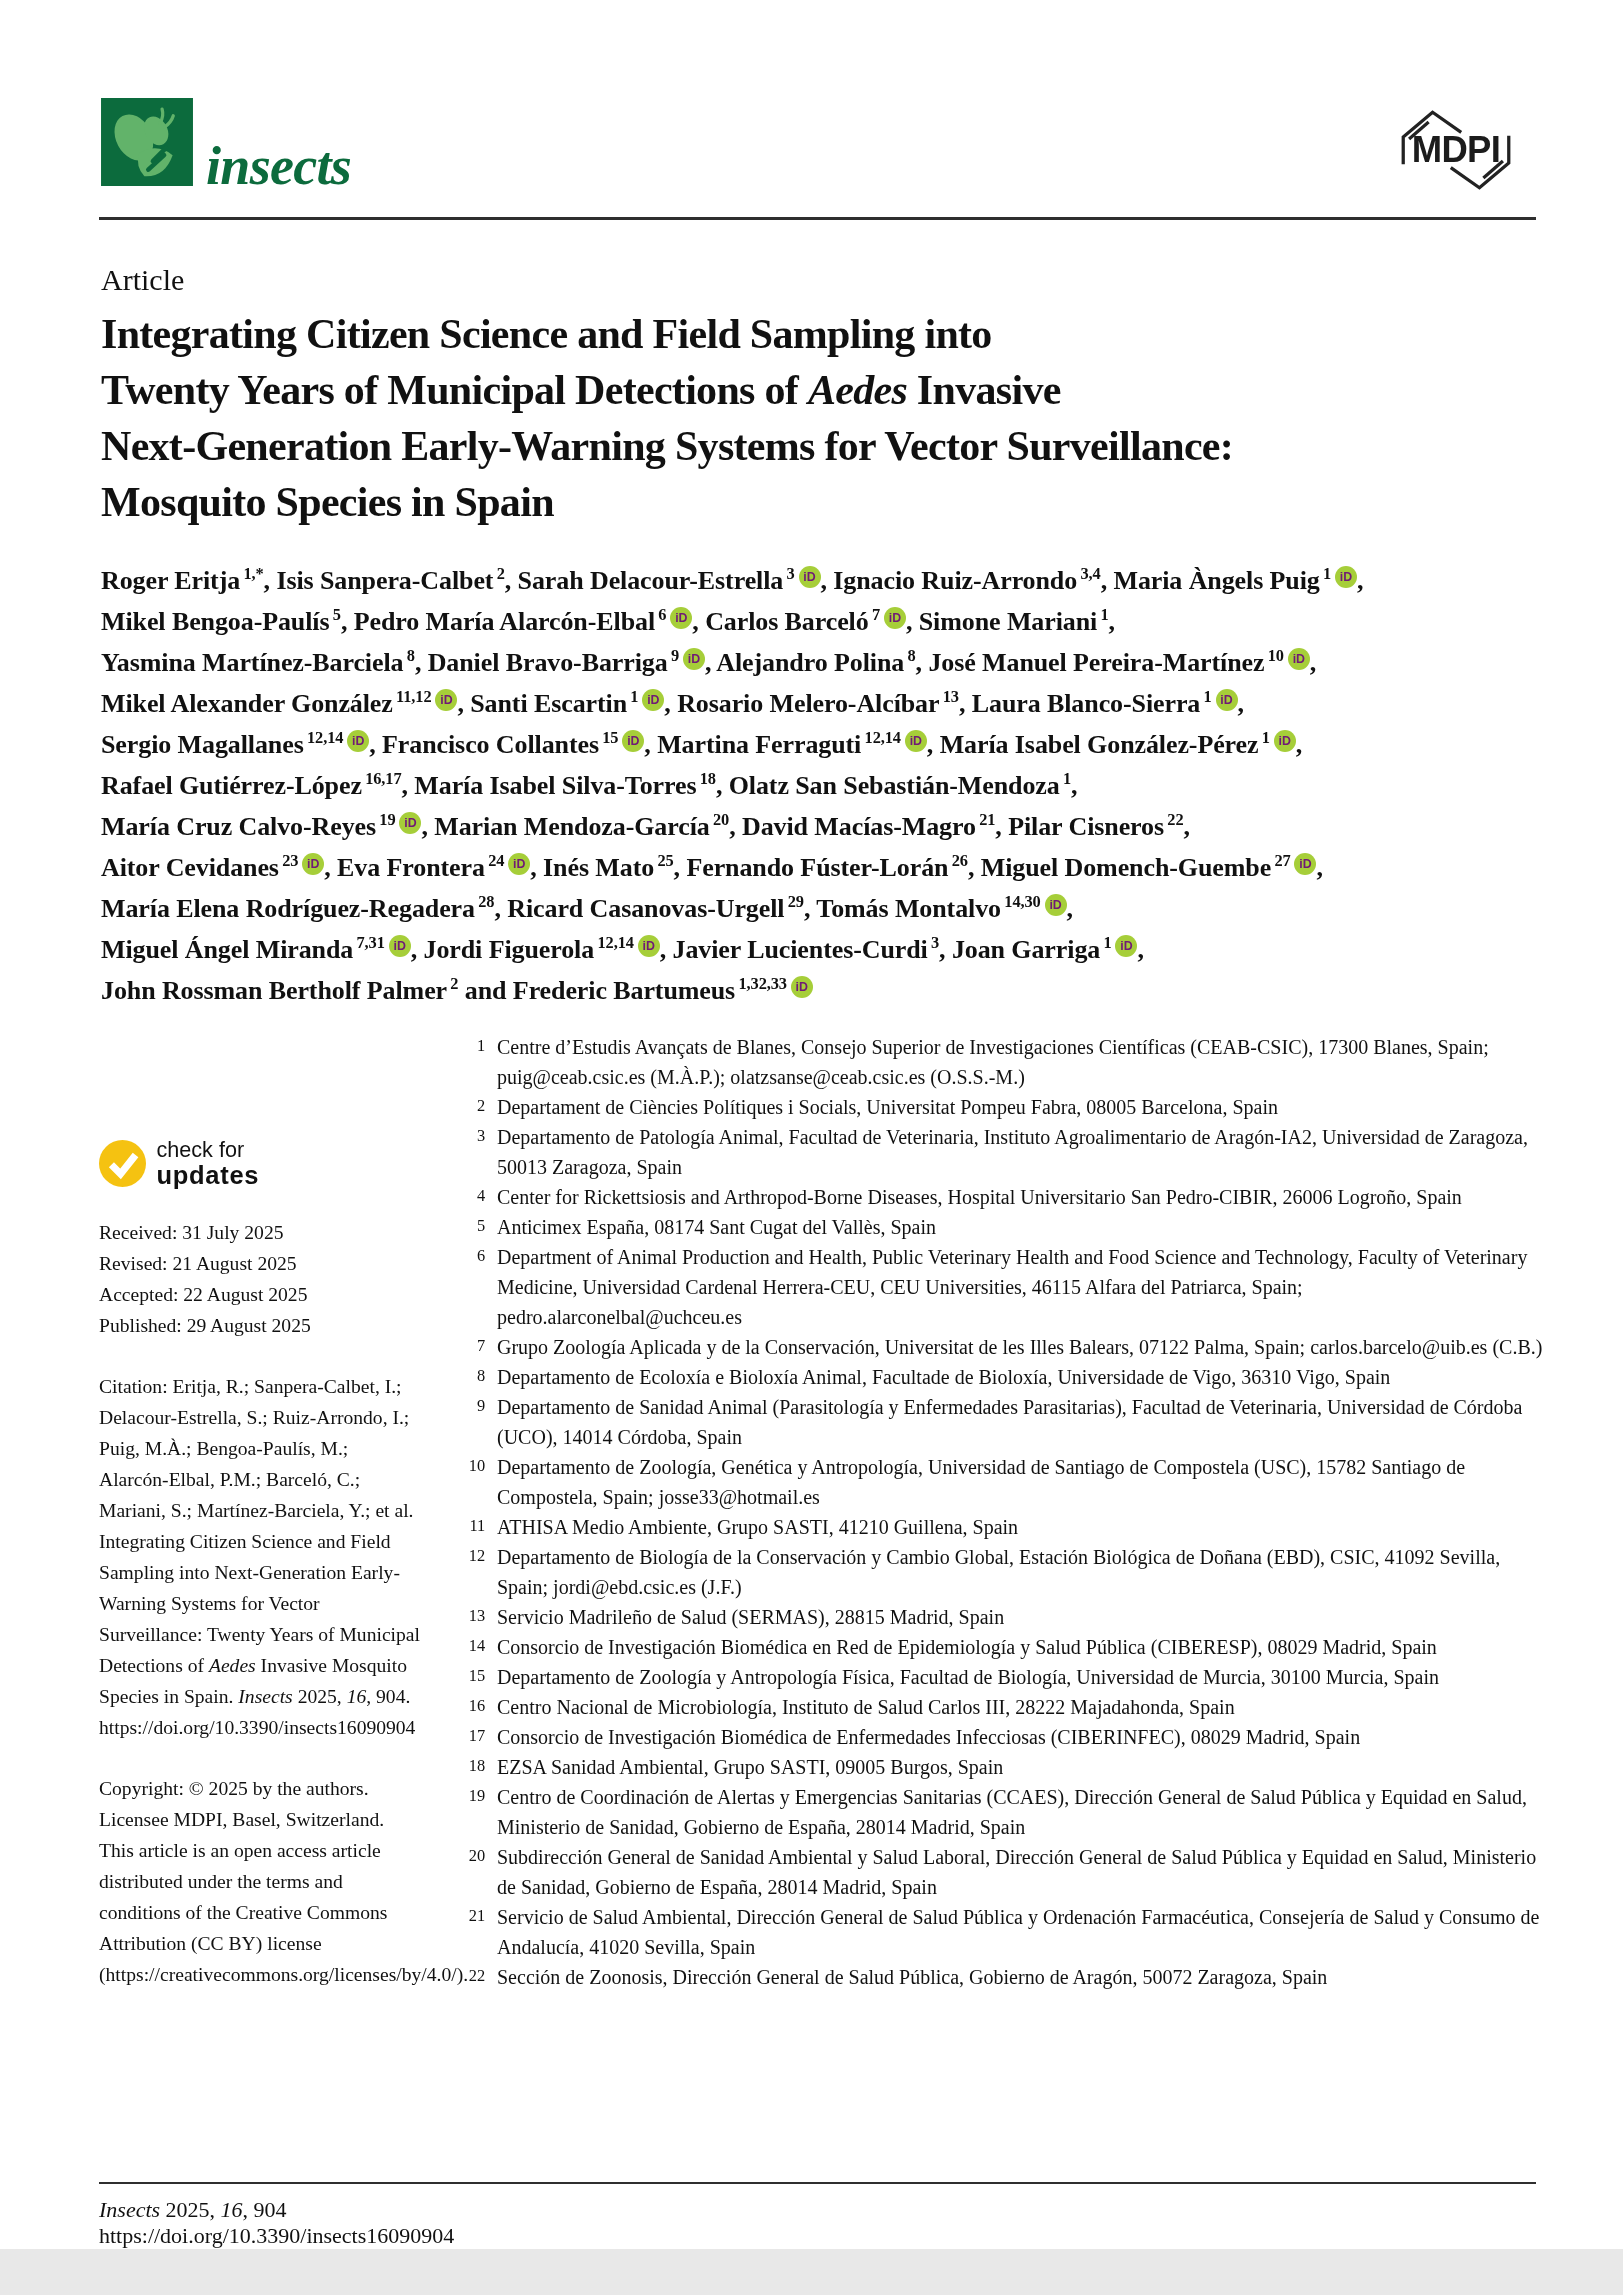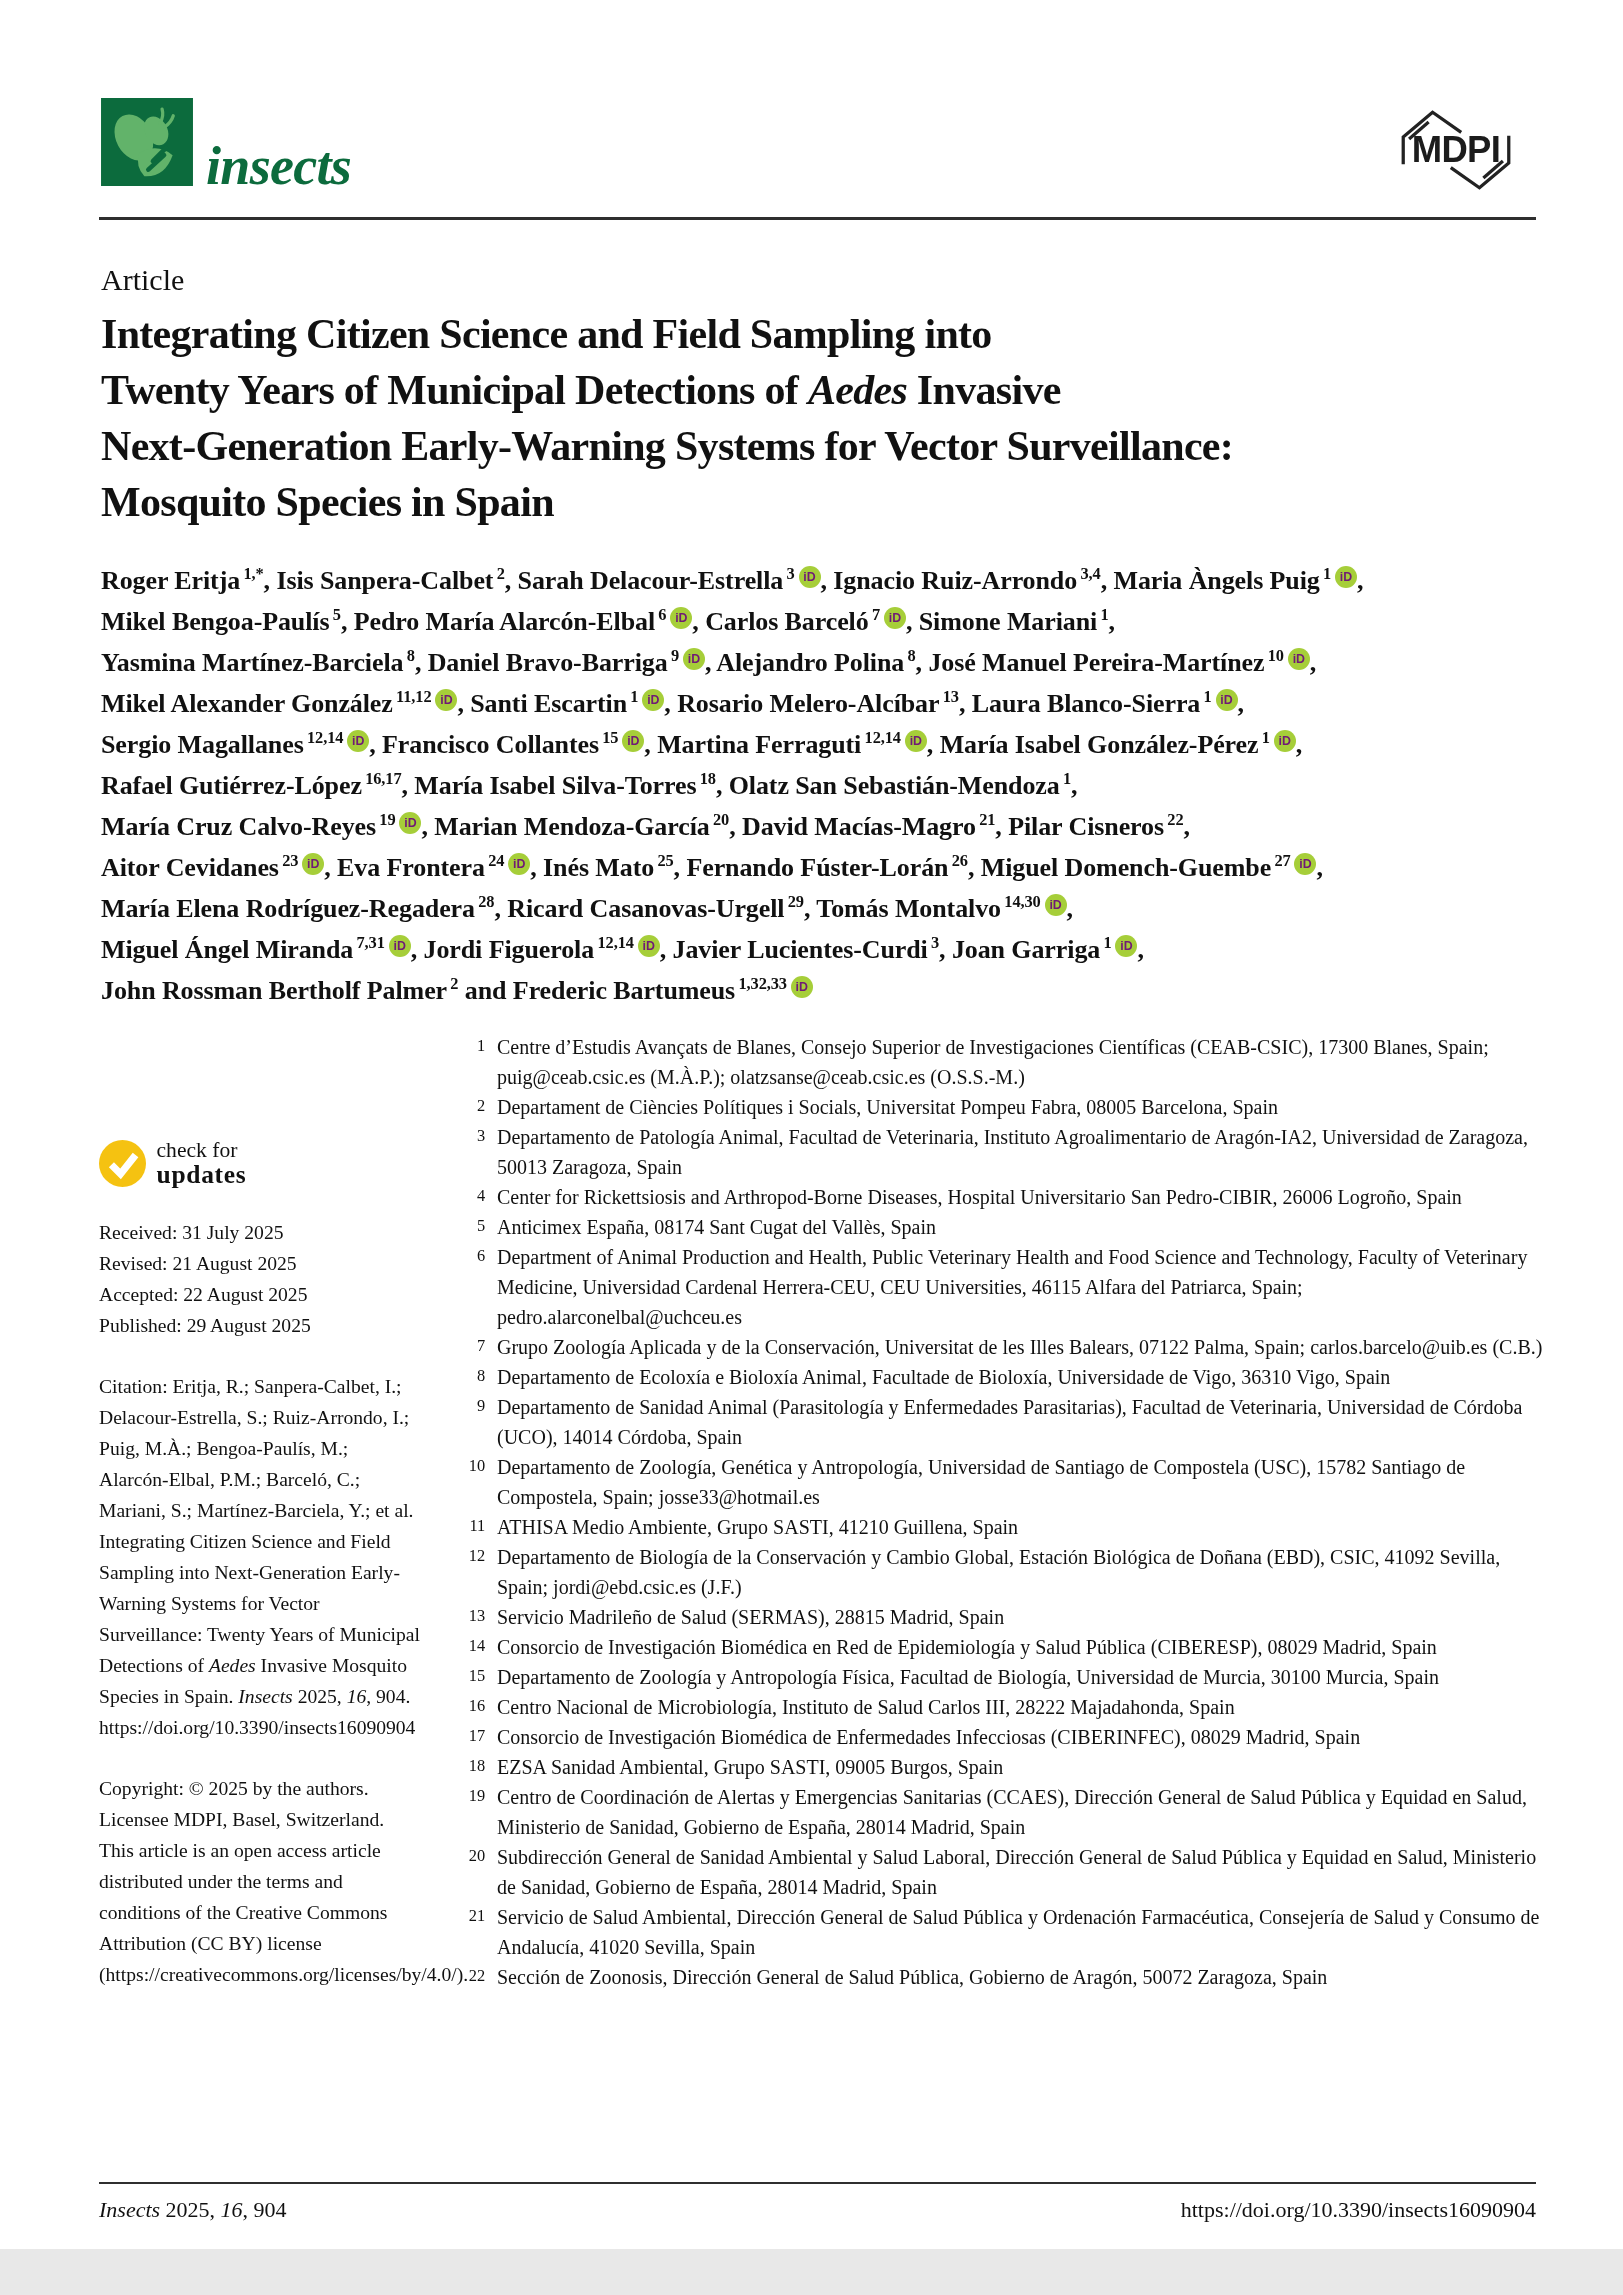--- a/index.html
+++ b/index.html
@@ -58,31 +58,31 @@
   .aff{display:flex;}
   .aff-num{
     flex:0 0 39px;text-align:right;padding-right:11.8px;
     font-size:16.4px;line-height:27.5px;
   }
   .aff-text{flex:1;font-size:20px;line-height:30px;}
   
   .sidebar{position:absolute;left:99px;top:1139px;width:322px;font-size:19.6px;line-height:31px;}
   .badge{display:flex;align-items:center;cursor:pointer;}
   .badge-circle{width:47px;height:47px;flex:0 0 47px;}
-  .badge-text{margin-left:10.5px;font-family:Liberation Serif, serif;line-height:1.05;}
+  .badge-text{margin-left:10.5px;font-family:Liberation Sans, sans-serif;line-height:1.05;}
   .badge-l1{font-size:21.6px;}
   .badge-l2{font-size:25.5px;font-weight:700;letter-spacing:0.7px;}
   .sb-block{margin-top:29px;}
   .sb-citation{margin-top:30px;}
   .sb-copyright{margin-top:30px;}
   
   .rule-bottom{position:absolute;left:99px;top:2182px;width:1437px;height:2px;background:var(--rule);}
   .footer{
     position:absolute;left:99px;top:2197px;width:1437px;
-    display:flex;justify-content:space-between;font-size:22px;
+    display:flex;justify-content:space-between;font-size:22px;flex-direction:column;
   }
   .b{font-weight:400;} .i{font-style:italic;}
 </style>
 </head>
 <body>
 
 <div class="page">
 
   <div class="logo-box">
     <svg viewBox="0 0 140 134" width="92" height="88">

